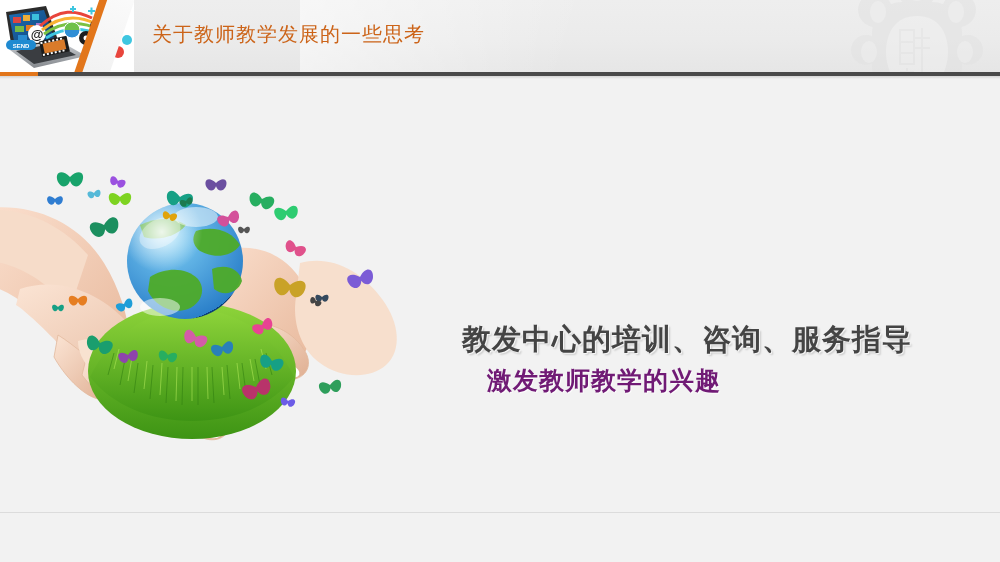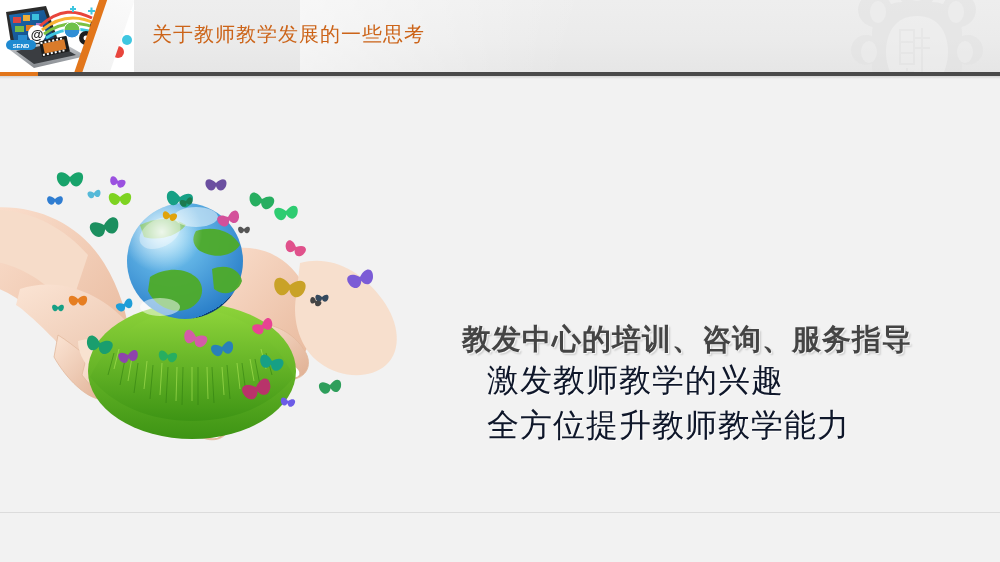--- a/index.html
+++ b/index.html
@@ -125,23 +125,23 @@
     white-space: nowrap;
     text-shadow: 1px 1px 1px rgba(255,255,255,.9), 2px 2px 2px rgba(0,0,0,.18);
     margin-top: 44px;
   }
 
   .bullets {
     position: absolute;
     left: 487px; top: 279px;
   }
   .bullet-line {
-    font-size: 32px;
-    font-weight: normal;
-    color: #0f172a;
+    font-size: 25px;
+    font-weight: bold;
+    color: #701a75;
     letter-spacing: 1px;
     white-space: nowrap;
     line-height: 45px;
     text-shadow: 1px 1px 1px rgba(255,255,255,.85);
   }
 
   
   .footer-rule {
     position: absolute;
     left: 0; top: 512px;
@@ -499,21 +499,20 @@
             <path d="M0 0 C-9 -9 -16 -4 -12 5 C-8 12 -2 10 0 4 C2 10 8 12 12 5 C16 -4 9 -9 0 0 Z" fill="#55b9d8"></path>
           </g>
         </g>
       </svg>
     </div>
 
     <div class="headline">教发中心的培训、咨询、服务指导</div>
 
     <div class="bullets">
       <div class="bullet-line">激发教师教学的兴趣</div>
-      <div class="bullet-line">全方位提升教师教学能力</div>
     </div>
   </div>
 
   <div class="footer-rule"></div>
   <div class="footer">
     
 
     
 
     

